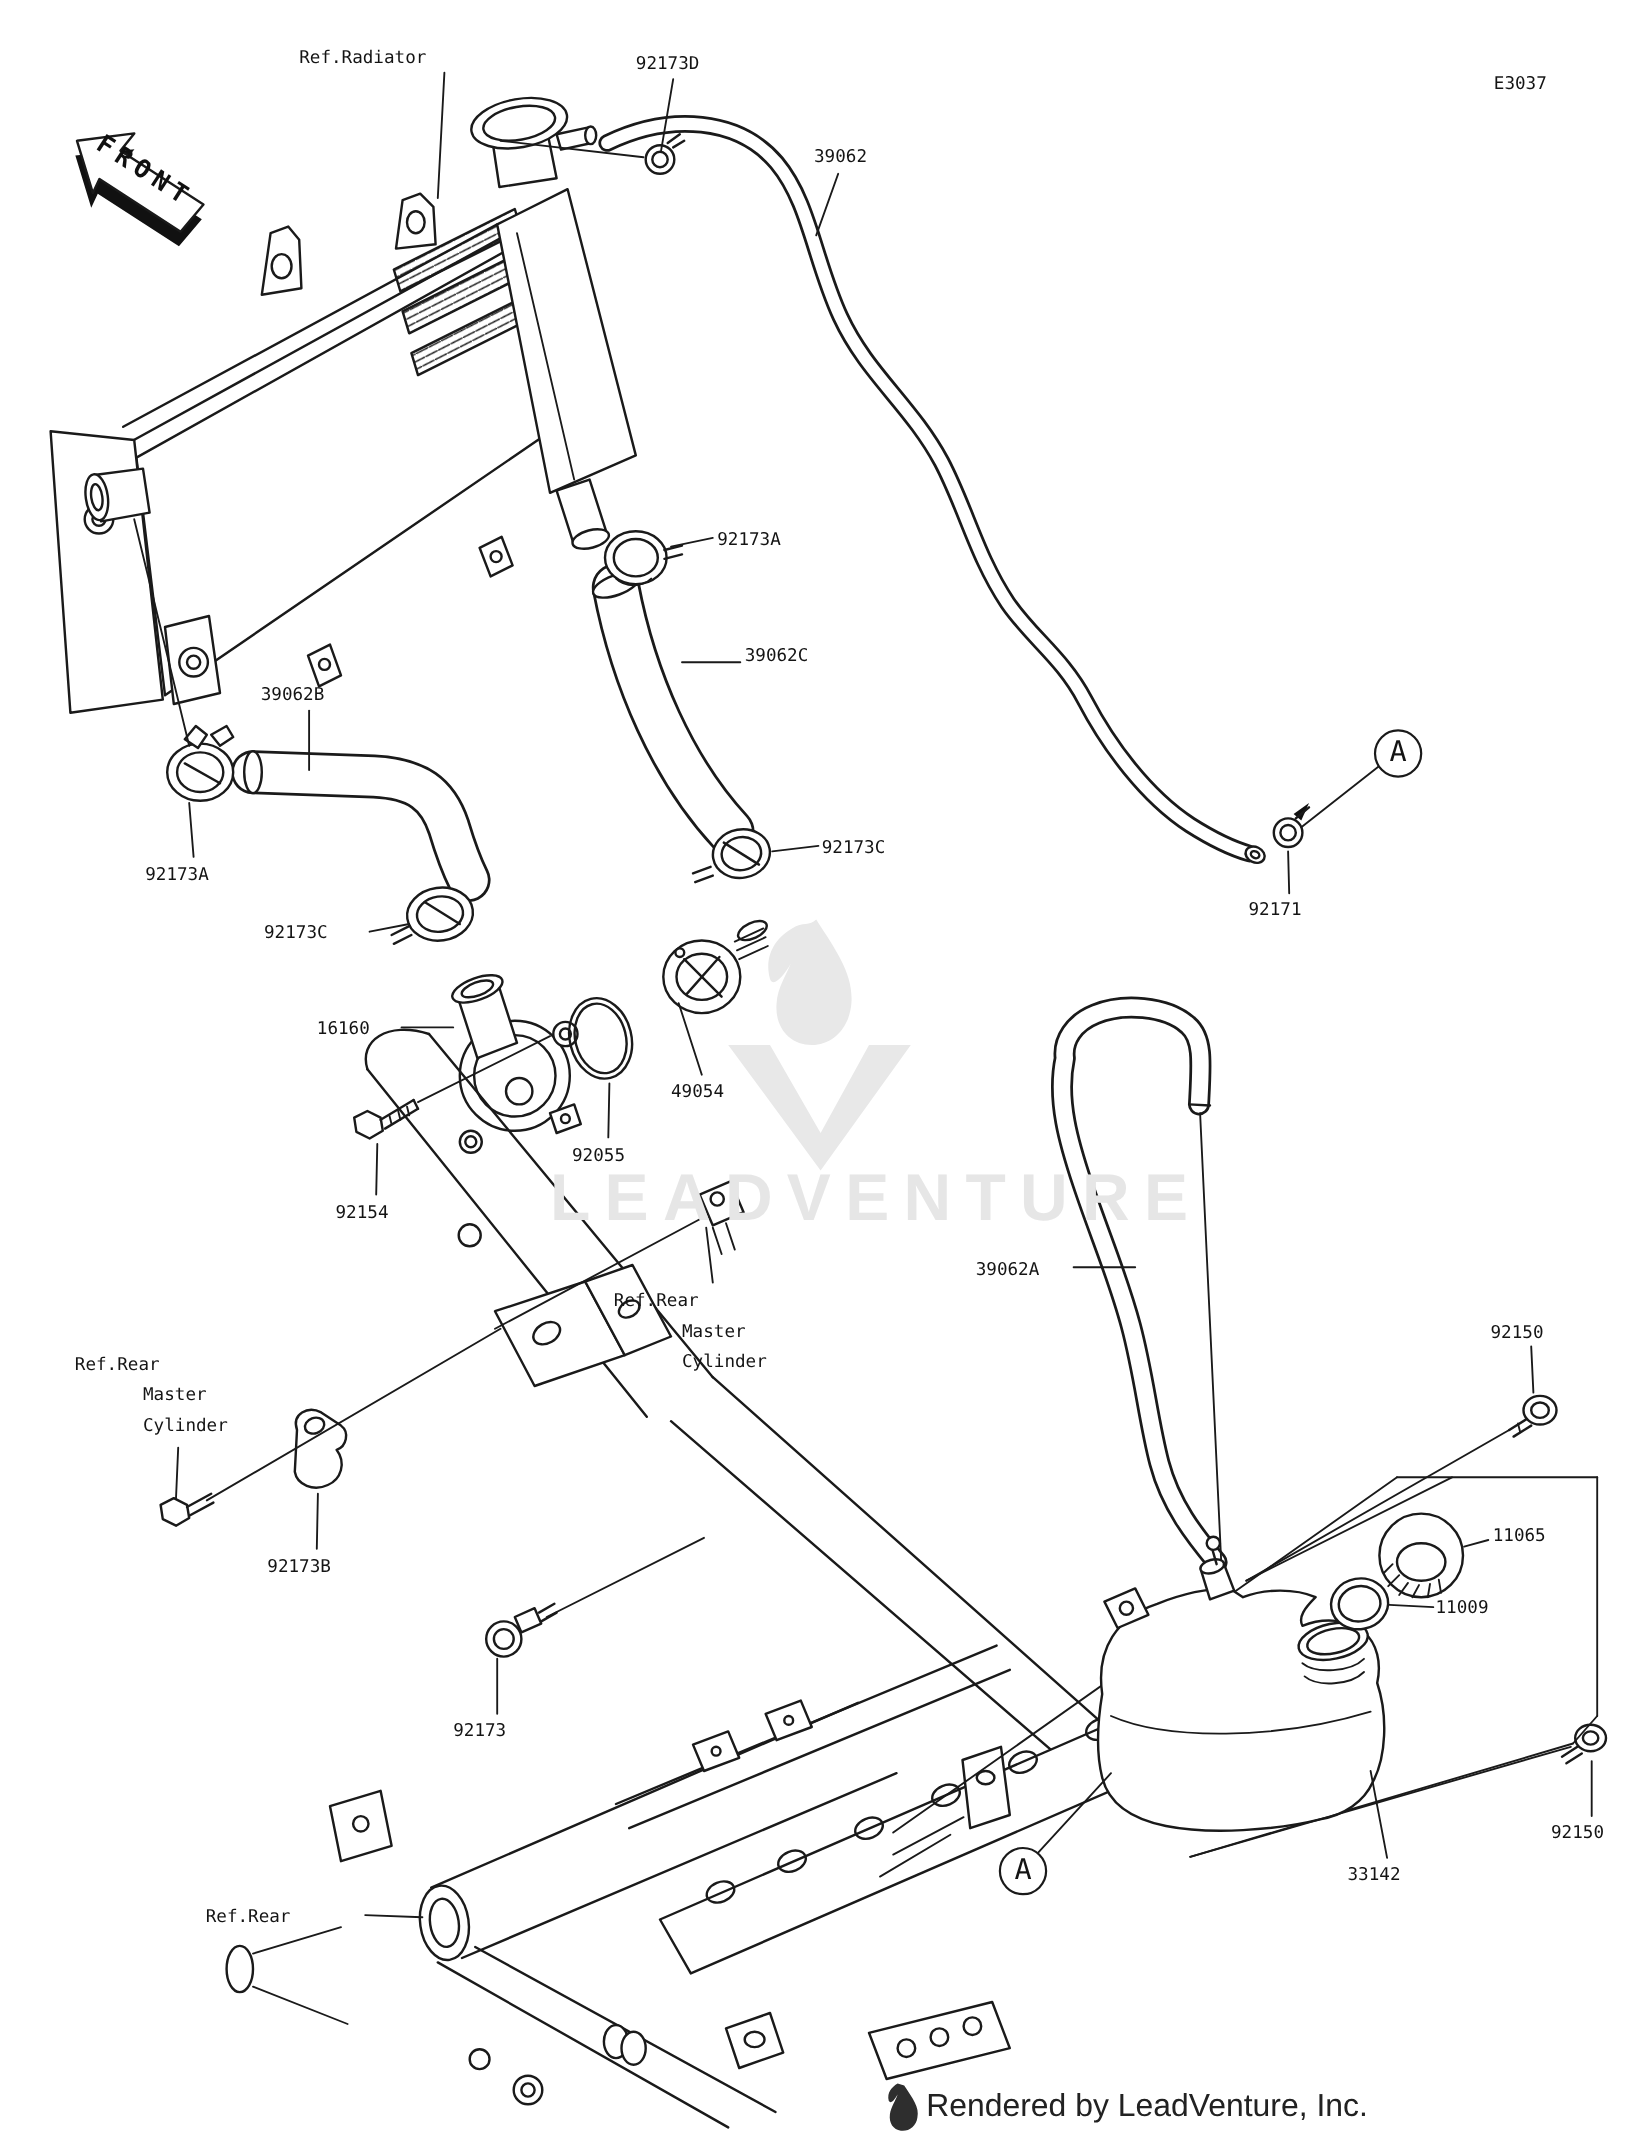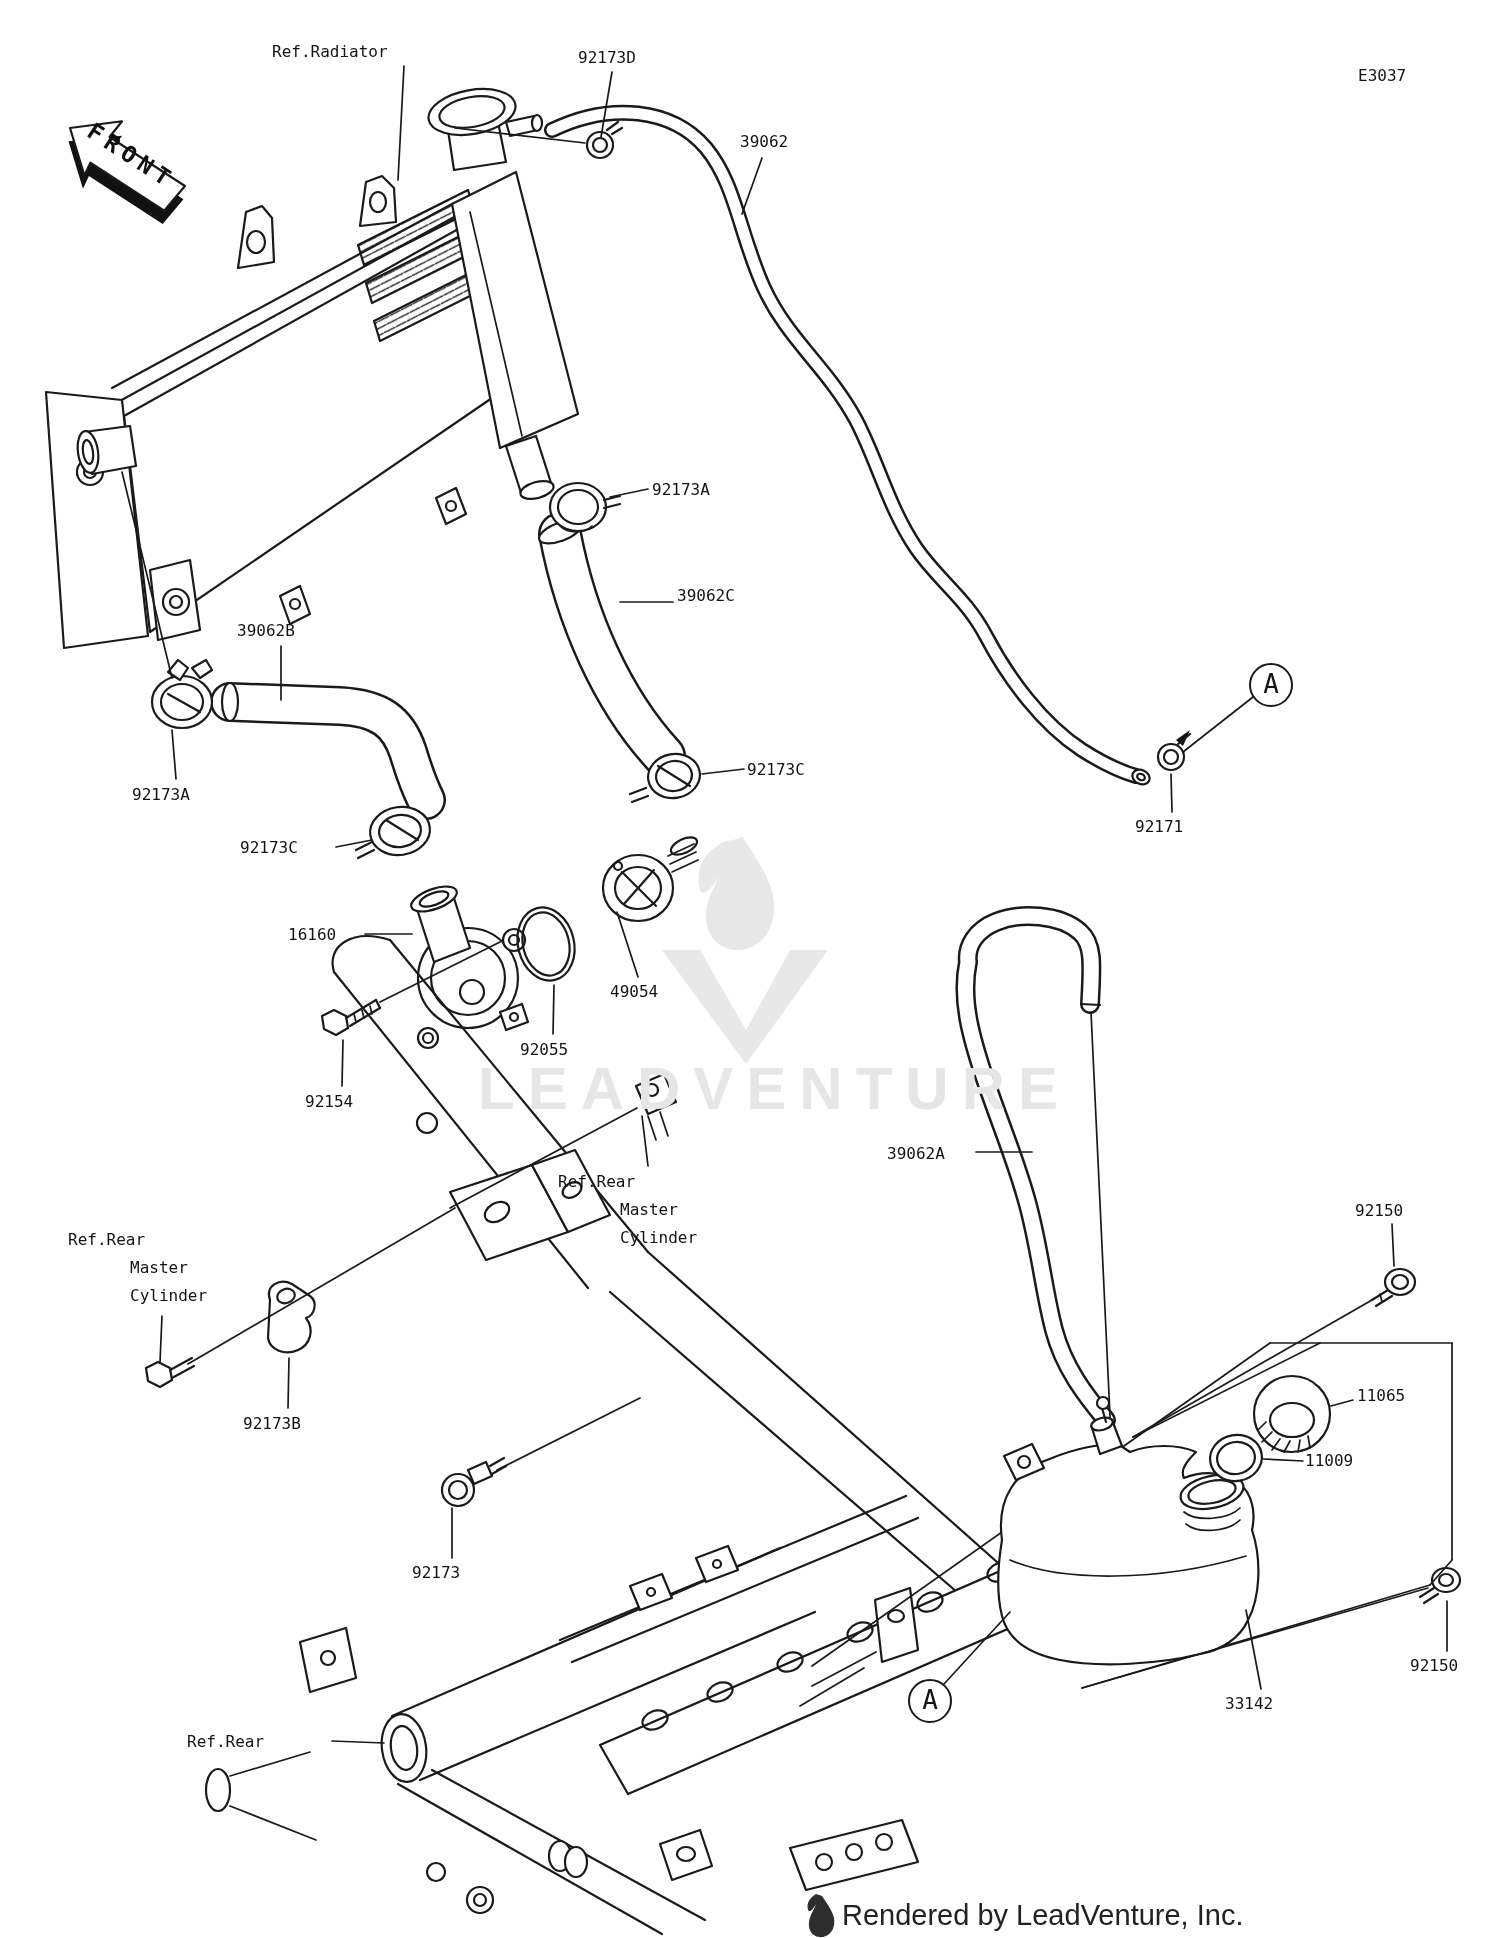--- a/index.html
+++ b/index.html
@@ -17,21 +17,21 @@
   .art .to20{stroke-width:20;} .art .ti20{stroke:#fff;stroke-width:15;}
   .art .to44{stroke-width:44;} .art .ti44{stroke:#fff;stroke-width:39;}
   .art .to40{stroke-width:40;} .art .ti40{stroke:#fff;stroke-width:35;}
   .lbl{position:absolute;font-size:16px;line-height:28px;letter-spacing:0px;color:#141414;white-space:nowrap;}
   .lbl span{display:block;}
   .lbl .ind{margin-left:62px;}
   .amark{position:absolute;width:40px;height:40px;border:2.2px solid #1a1a1a;border-radius:50%;
          text-align:center;line-height:38px;font-size:26px;color:#141414;background:#fff;}
   .front-txt{position:absolute;left:97px;top:118px;transform:rotate(33deg);transform-origin:0 0;
          font-weight:bold;font-size:23px;letter-spacing:6px;color:#101010;}
-  .wm-text{position:absolute;left:478px;top:1054px;font-family:"Liberation Sans",sans-serif;
+  .wm-text{position:absolute;left:500px;top:1054px;font-family:"Liberation Sans",sans-serif;
          font-weight:bold;font-size:60px;letter-spacing:13px;color:#e6e6e6;}
   .credit{position:absolute;left:842px;top:1899px;font-family:"Liberation Sans",sans-serif;
          font-size:29px;color:#222;}
 </style>
 </head>
 <body>
 
 <div class="stage">
 
 <svg class="art" width="1500" height="1938" viewBox="0 0 1500 1938">

